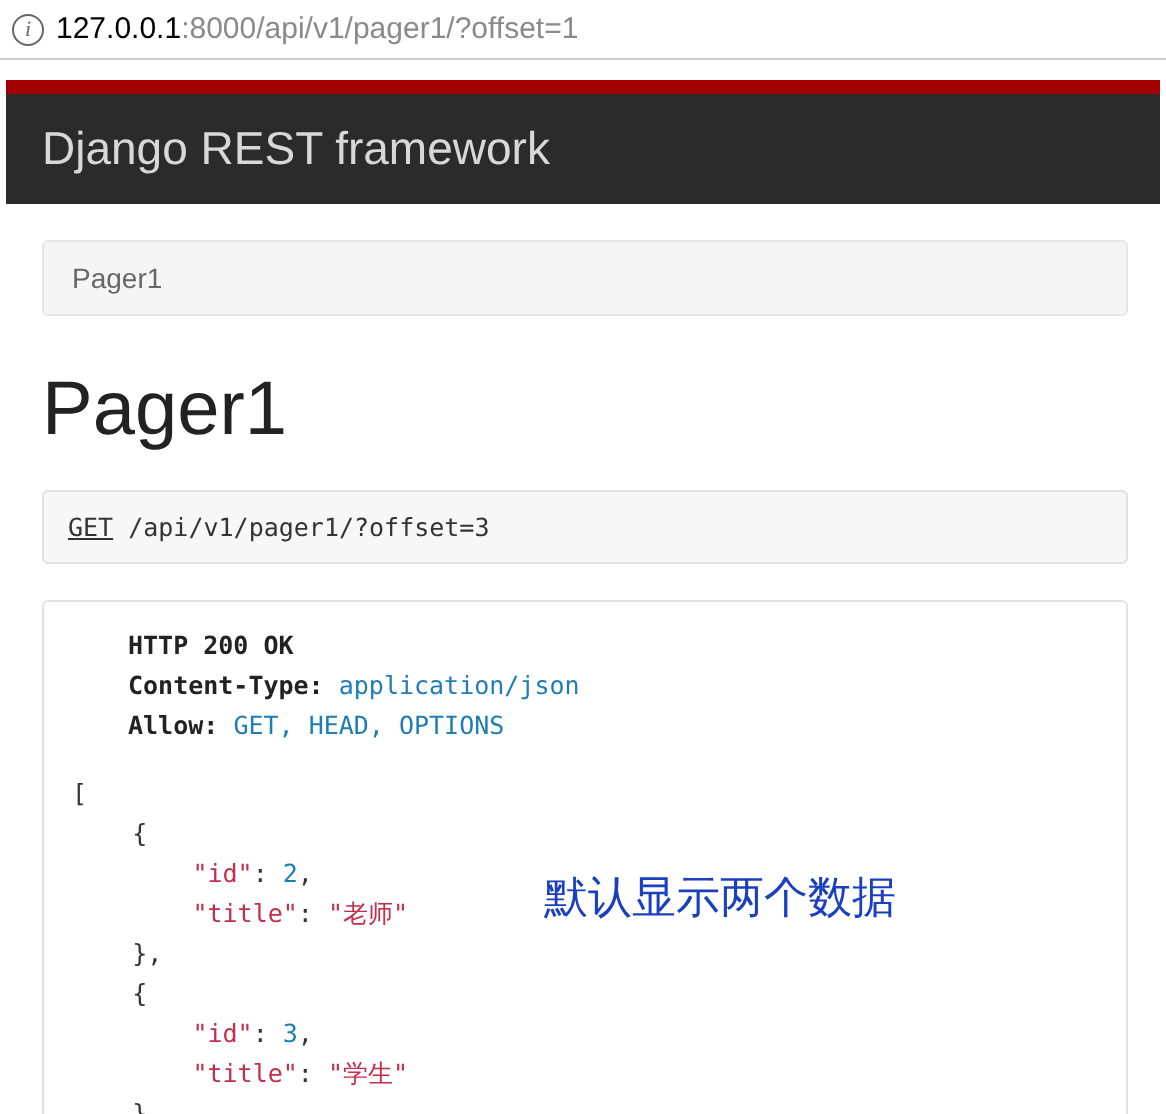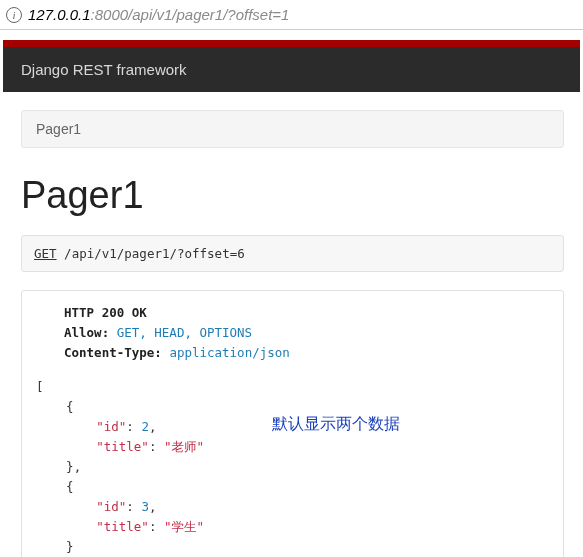--- a/index.html
+++ b/index.html
@@ -28,33 +28,33 @@
     border: 1.2px solid #666;
     border-radius: 50%;
     display: flex; align-items: center; justify-content: center;
     font-family: Georgia, serif;
     font-style: italic;
     font-size: 11px;
     color: #666;
     margin-right: 6px;
     flex-shrink: 0;
   }
-  .addr-bar .url { white-space: nowrap; font-style: italic; }
+  .addr-bar .url { white-space: nowrap; }
   .addr-bar .url .host { color: #000; }
   .addr-bar .url .rest { color: #8a8a8a; }
 
   .page-wrap { padding: 0 3px; }
 
   .red-strip { height: 7px; background: #a30000; margin-top: 10px; }
 
   .navbar {
     background: #2b2b2b;
     color: #cfcfcf;
     padding: 14px 18px;
-    font-size: 15px;
+    font-size: 23px;
   }
   .navbar a { color: #d8d8d8; text-decoration: none; }
 
   .content { padding: 18px 16px 8px 18px; }
 
   .breadcrumb {
     background: #f5f5f5;
     border: 1px solid #e5e5e5;
     border-radius: 3px;
     padding: 10px 14px;
@@ -91,24 +91,24 @@
     color: #333;
   }
   .hdr-line { white-space: pre; padding-left: 28px; }
   .k { font-weight: bold; color: #222; }
   .kw { color: #1f7db5; }
   .num { color: #1f7db5; }
   .str { color: #c22f4a; }
   .json-body { margin-top: 14px; white-space: pre; }
   .annotation {
     position: absolute;
-    top: 120px;
+    top: 132px;
     left: 250px;
-    font-family: Liberation Serif, serif;
-    font-size: 16px;
+    font-family: Liberation Mono, monospace;
+    font-size: 22px;
     color: #1a3fbf;
   }
 </style>
 </head>
 <body>
 
 <div class="addr-bar">
   <span class="info-icon">i</span>
   <span class="url">
     <span class="host">127.0.0.1</span><span class="rest">:8000/api/v1/pager1/?offset=1</span>
@@ -126,27 +126,27 @@
   <div class="content">
 
     <div class="breadcrumb">
       <span>Pager1</span>
     </div>
 
     <h1 class="page-title">Pager1</h1>
 
     <div class="request-line">
       <span class="method">GET</span>
-      <span>/api/v1/pager1/?offset=6</span>
+      <span>/api/v1/pager1/?offset=3</span>
     </div>
 
     <div class="response-block">
       <div class="hdr-line"><span class="k">HTTP 200 OK</span></div>
+      <div class="hdr-line"><span class="k">Content-Type:</span> <span class="kw">application/json</span></div>
       <div class="hdr-line"><span class="k">Allow:</span> <span class="kw">GET, HEAD, OPTIONS</span></div>
-      <div class="hdr-line"><span class="k">Content-Type:</span> <span class="kw">application/json</span></div>
 
       <div class="json-body">[
     {
         <span class="str">"id"</span>: <span class="num">2</span>,
         <span class="str">"title"</span>: <span class="str">"<span>老师</span>"</span>
     },
     {
         <span class="str">"id"</span>: <span class="num">3</span>,
         <span class="str">"title"</span>: <span class="str">"<span>学生</span>"</span>
     }

